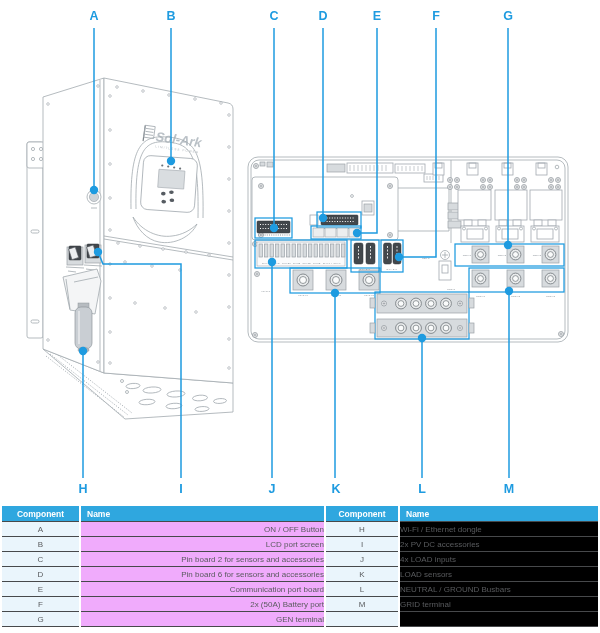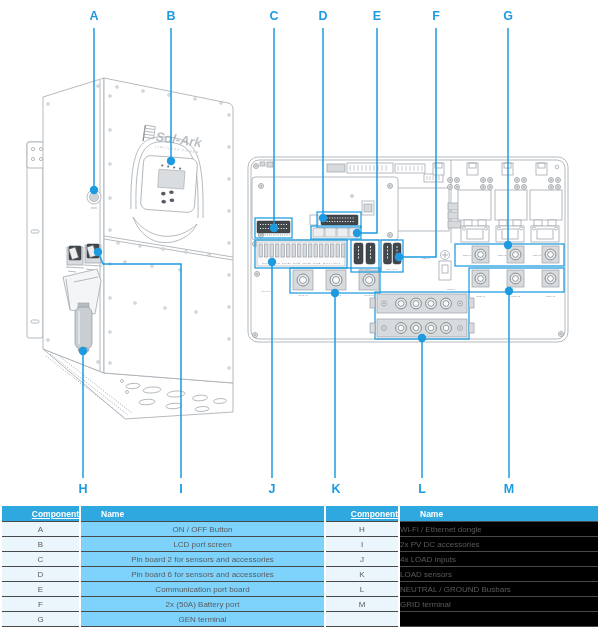--- a/index.html
+++ b/index.html
@@ -17,26 +17,26 @@
   .bline{stroke:#1e9be0;fill:none;stroke-width:1.5;}
   .bdot{fill:#1e9be0;stroke:none;}
   .tl{font-size:2.3px;fill:#8b9299;font-family:"Liberation Sans",sans-serif;}
   .brand{font-size:13px;font-weight:bold;font-style:italic;fill:#bac1c7;}
   .tag{font-size:3px;fill:#b0b7bd;letter-spacing:1.1px;}
   
   table.legend{position:absolute;left:0;top:506px;width:600px;table-layout:fixed;
                border-collapse:separate;border-spacing:2px 0;}
   table.legend th{background:#2fa7df;color:#fff;font-size:8.5px;font-weight:bold;
                   height:15px;padding:0;border-bottom:1.5px solid #47494b;}
-  table.legend th.hc{text-align:right;text-decoration:underline;}
-  table.legend th.hn{text-align:left;padding-left:20px;}
+  table.legend th.hc{text-align:center;}
+  table.legend th.hn{text-align:left;padding-left:6px;}
   table.legend td{font-size:8px;color:#595b5e;height:14px;padding:0;
                   border-bottom:1.5px solid #47494b;vertical-align:middle;}
   td.cc{background:#eaf5fc;text-align:center;}
-  td.cn{background:#7dd3fc;text-align:center;padding-left:16px;margin-top:40px;}
+  td.cn{background:#f0abfc;text-align:right;padding-left:16px;margin-top:40px;}
   td.cn4{background:#000000;text-align:left;padding-left:18px;}
 </style>
 </head>
 <body>
 
 <div class="stage">
 
 <svg width="600" height="506" viewBox="0 0 600 506">
   <defs>
     <g id="scr">

